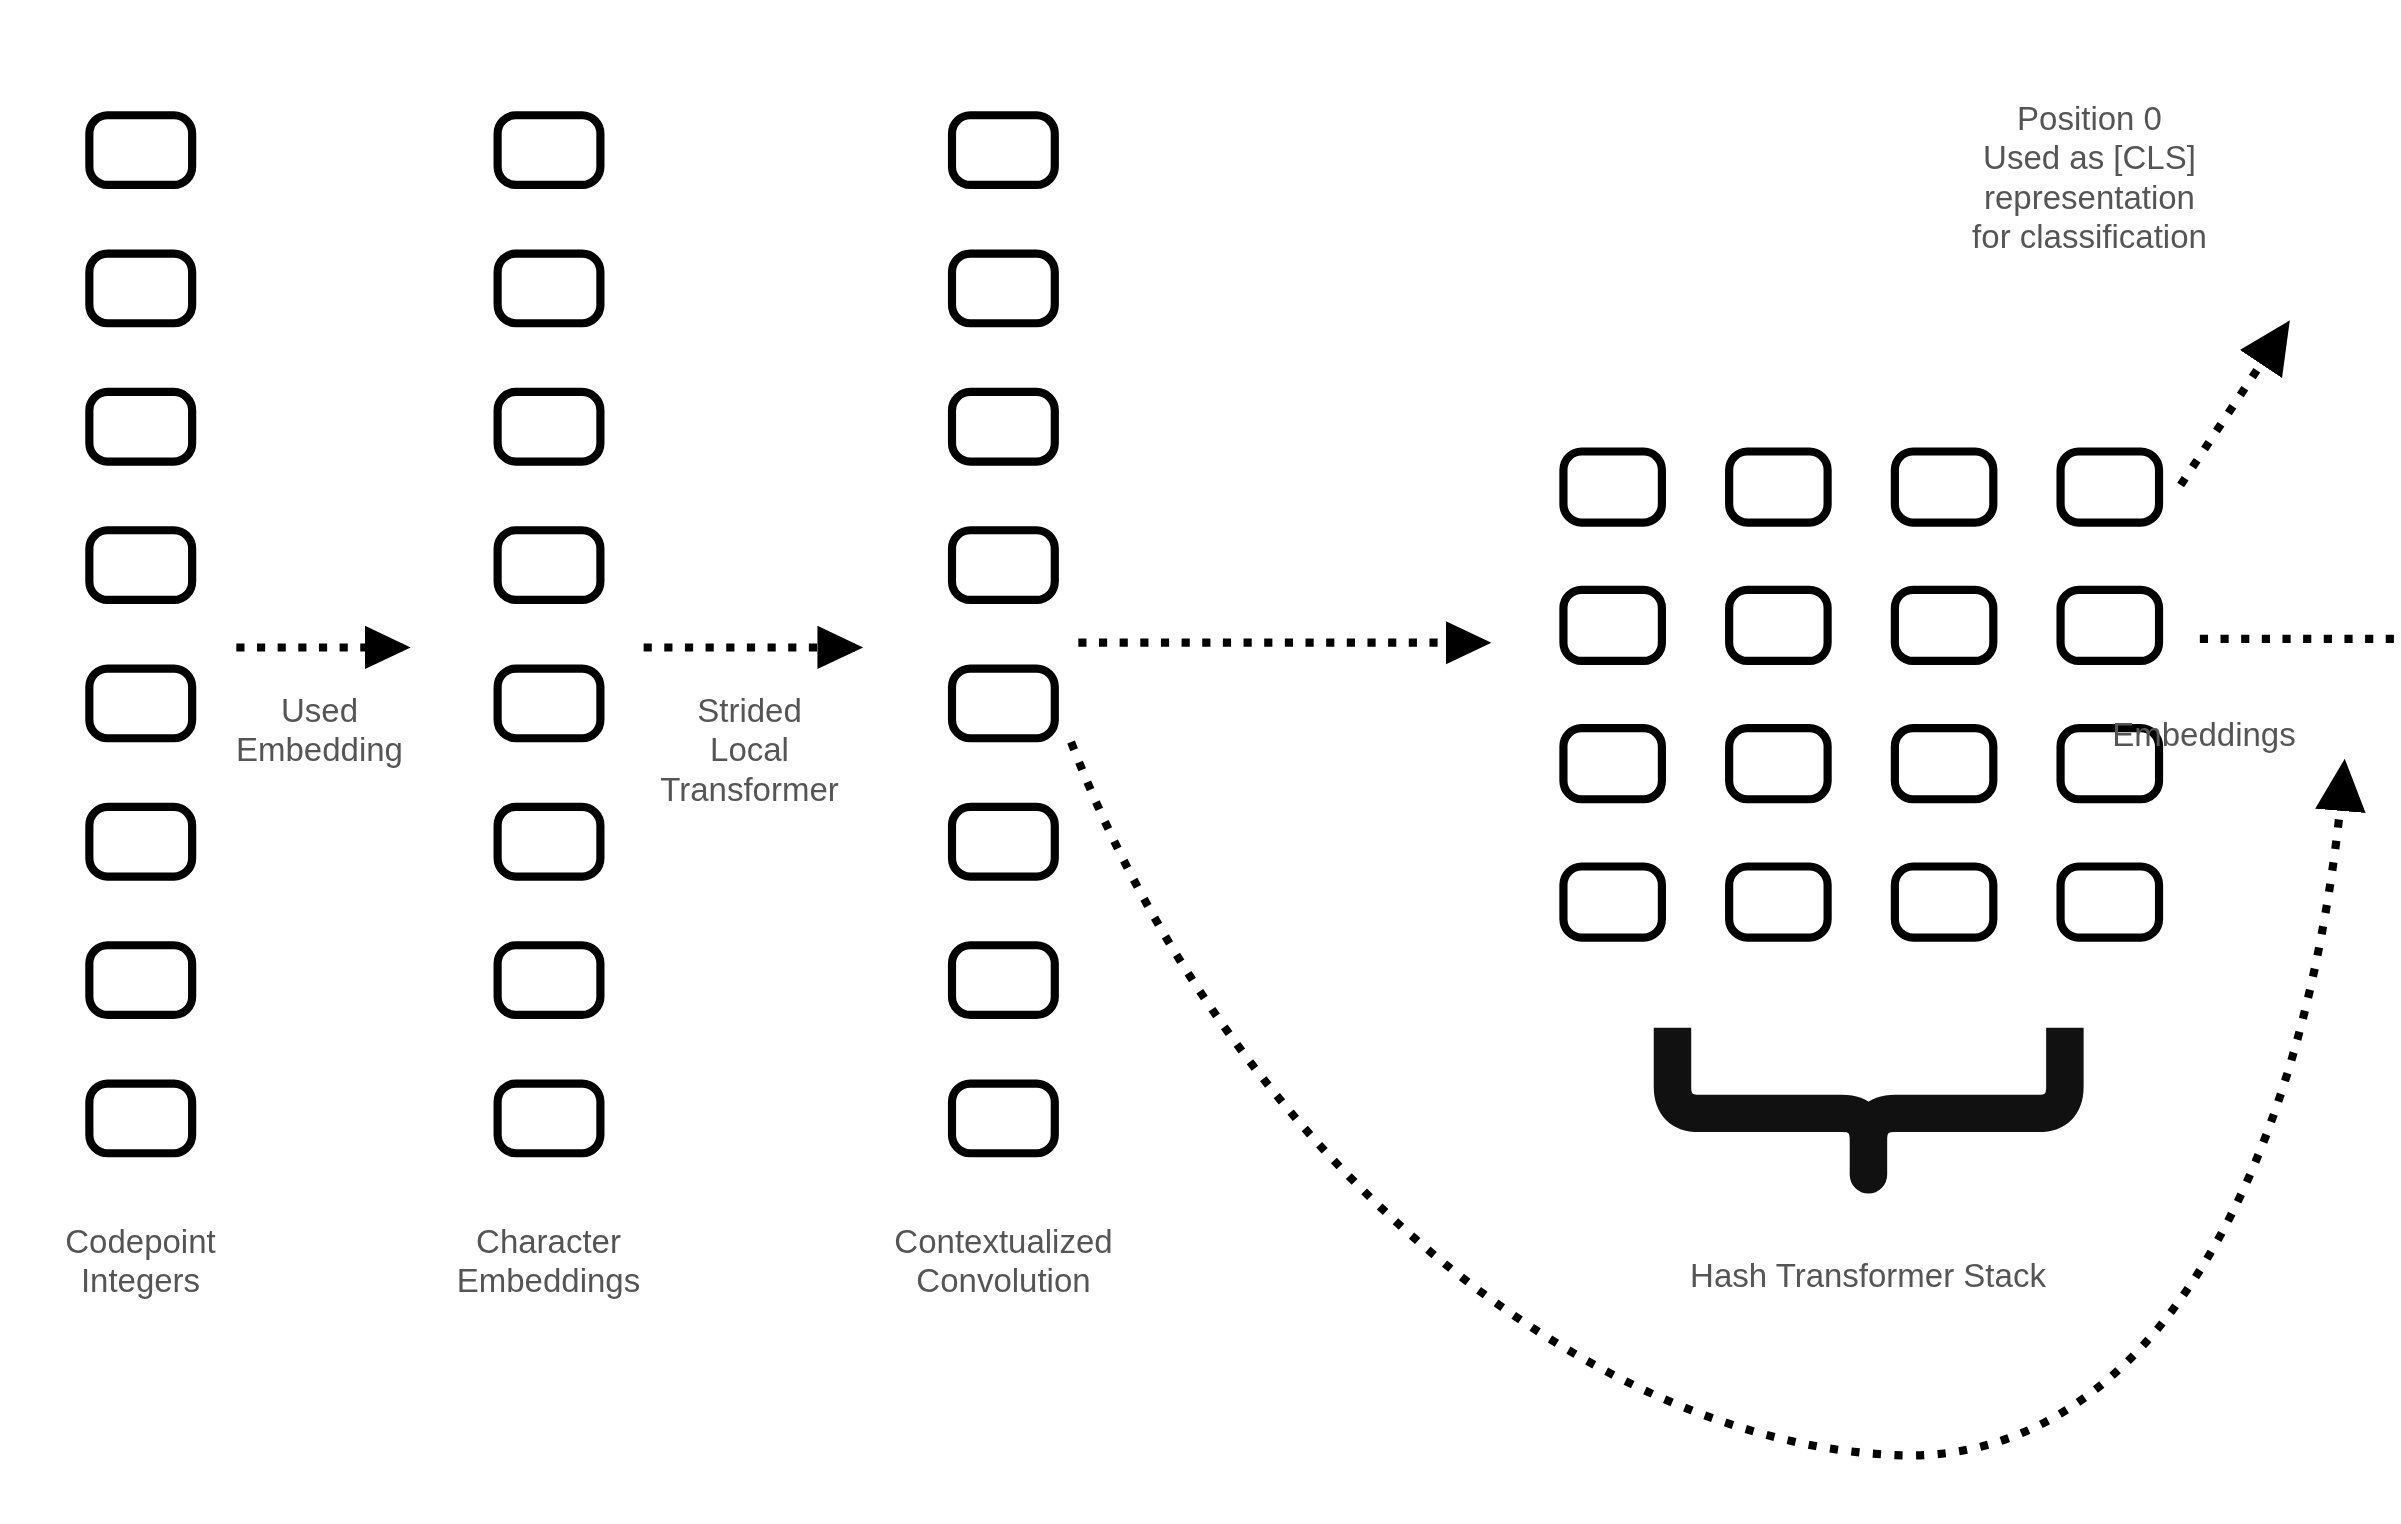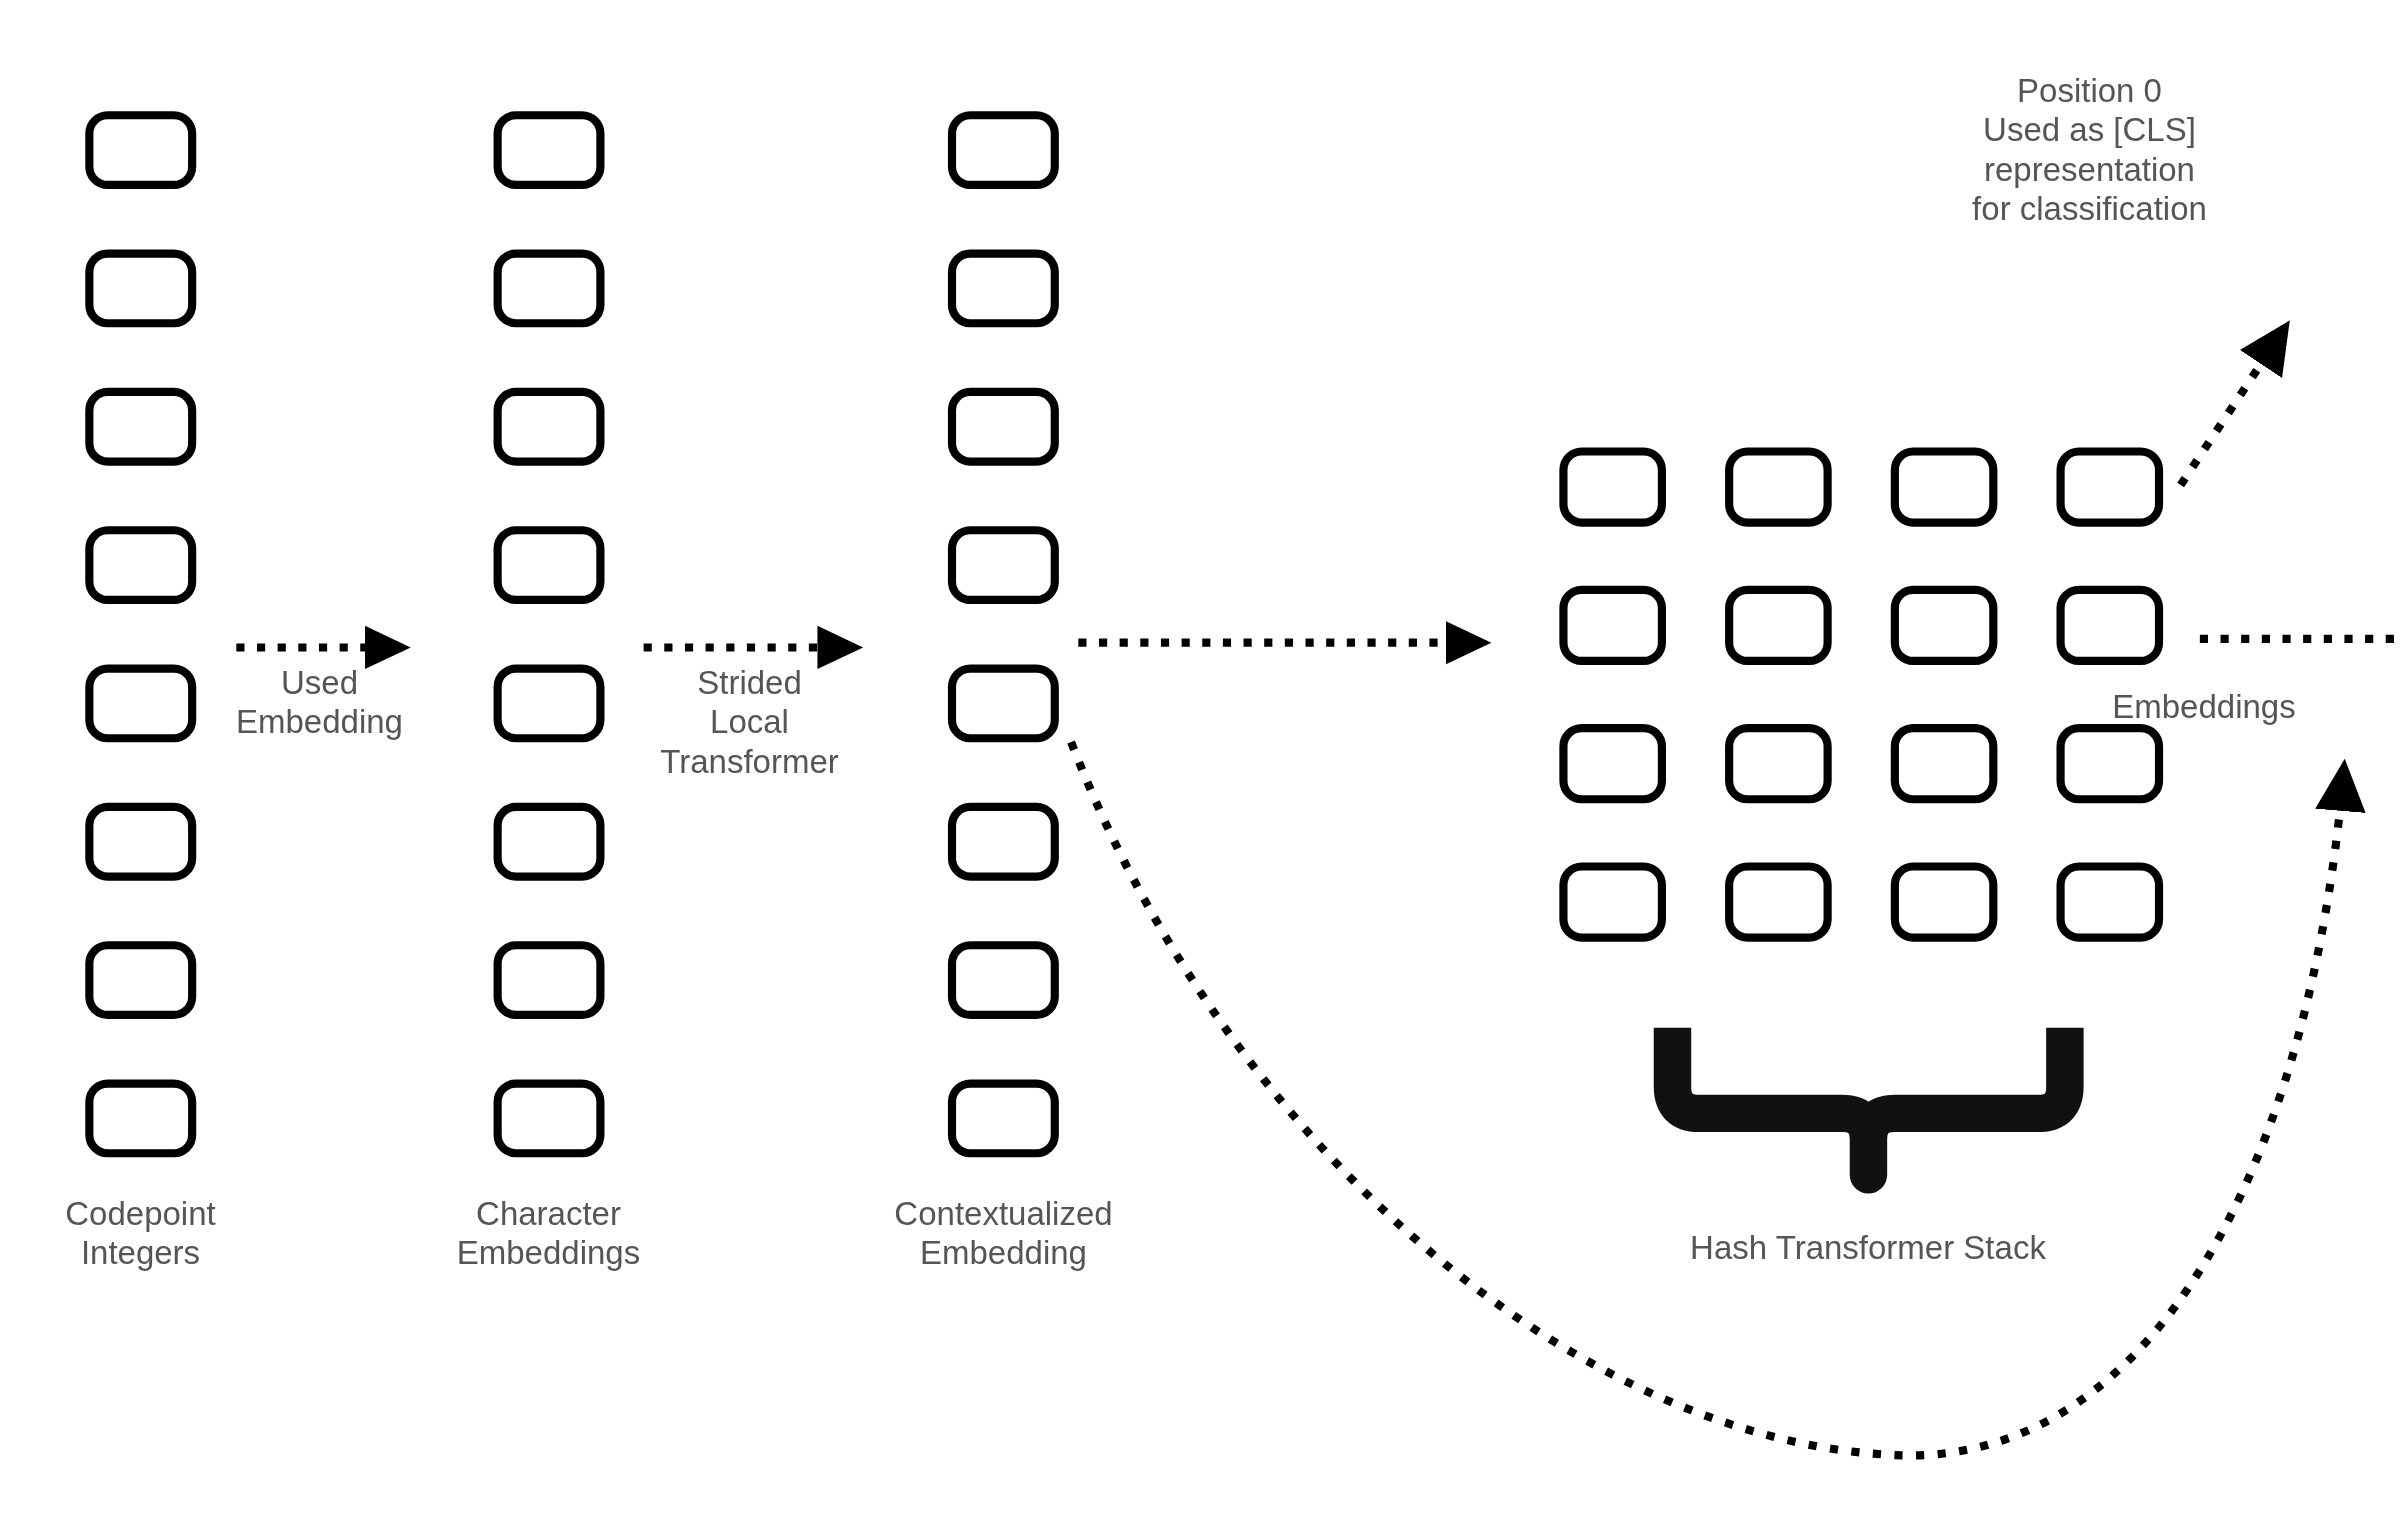--- a/index.html
+++ b/index.html
@@ -26,20 +26,21 @@
   }
   .label {
     position: absolute;
     color: #555555;
     font-size: 33px;
     line-height: 1.19;
     text-align: center;
     white-space: pre-line;
     font-family: "Liberation Sans", sans-serif;
     letter-spacing: 0px;
+    margin-top: 28px;
   }
   .col-label { width: 365px; }
   .arrow-label { width: 336px; }
   .narrow { width: 269px; }
   .wide { width: 528px; }
 </style>
 </head>
 <body>
 
 <div id="canvas">
@@ -158,21 +159,21 @@
              C 4480 3042, 4810 2430, 4880 1600" fill="none" stroke="#000000" stroke-width="17" stroke-dasharray="17 28" stroke-linecap="butt" marker-end="url(#arrowhead-sm)"></path>
   </svg>
 
   <div class="label col-label" style="left:-42px; top:1194px;">Codepoint
 Integers</div>
 
   <div class="label col-label" style="left:366px; top:1194px;">Character
 Embeddings</div>
 
   <div class="label col-label" style="left:821px; top:1194px;">Contextualized
-Embedding</div>
+Convolution</div>
 
   <div class="label wide" style="left:1604px; top:1228px;">Hash Transformer Stack</div>
 
   <div class="label narrow" style="left:185px; top:663px;">Used
 Embedding</div>
 
   <div class="label narrow" style="left:615px; top:663px;">Strided
 Local
 Transformer</div>
 

